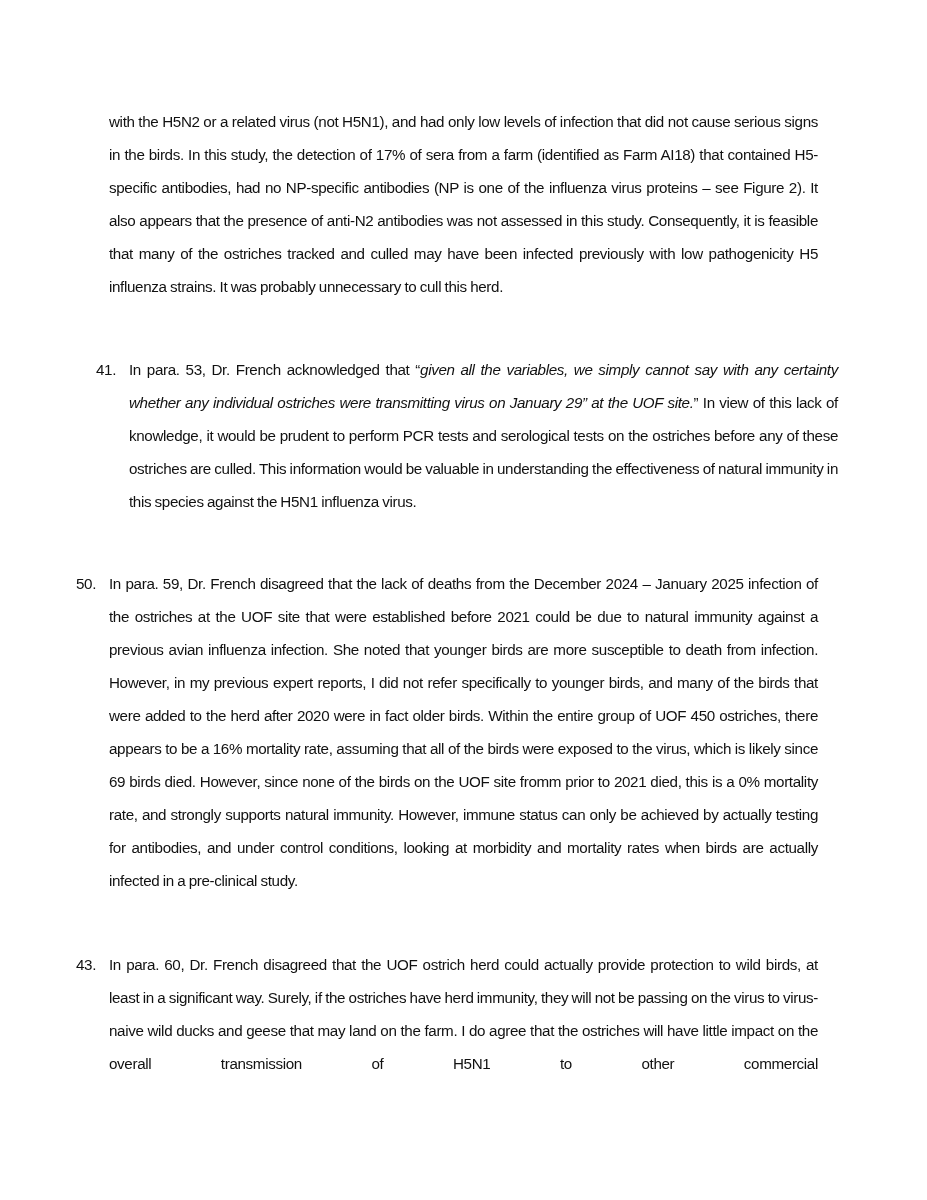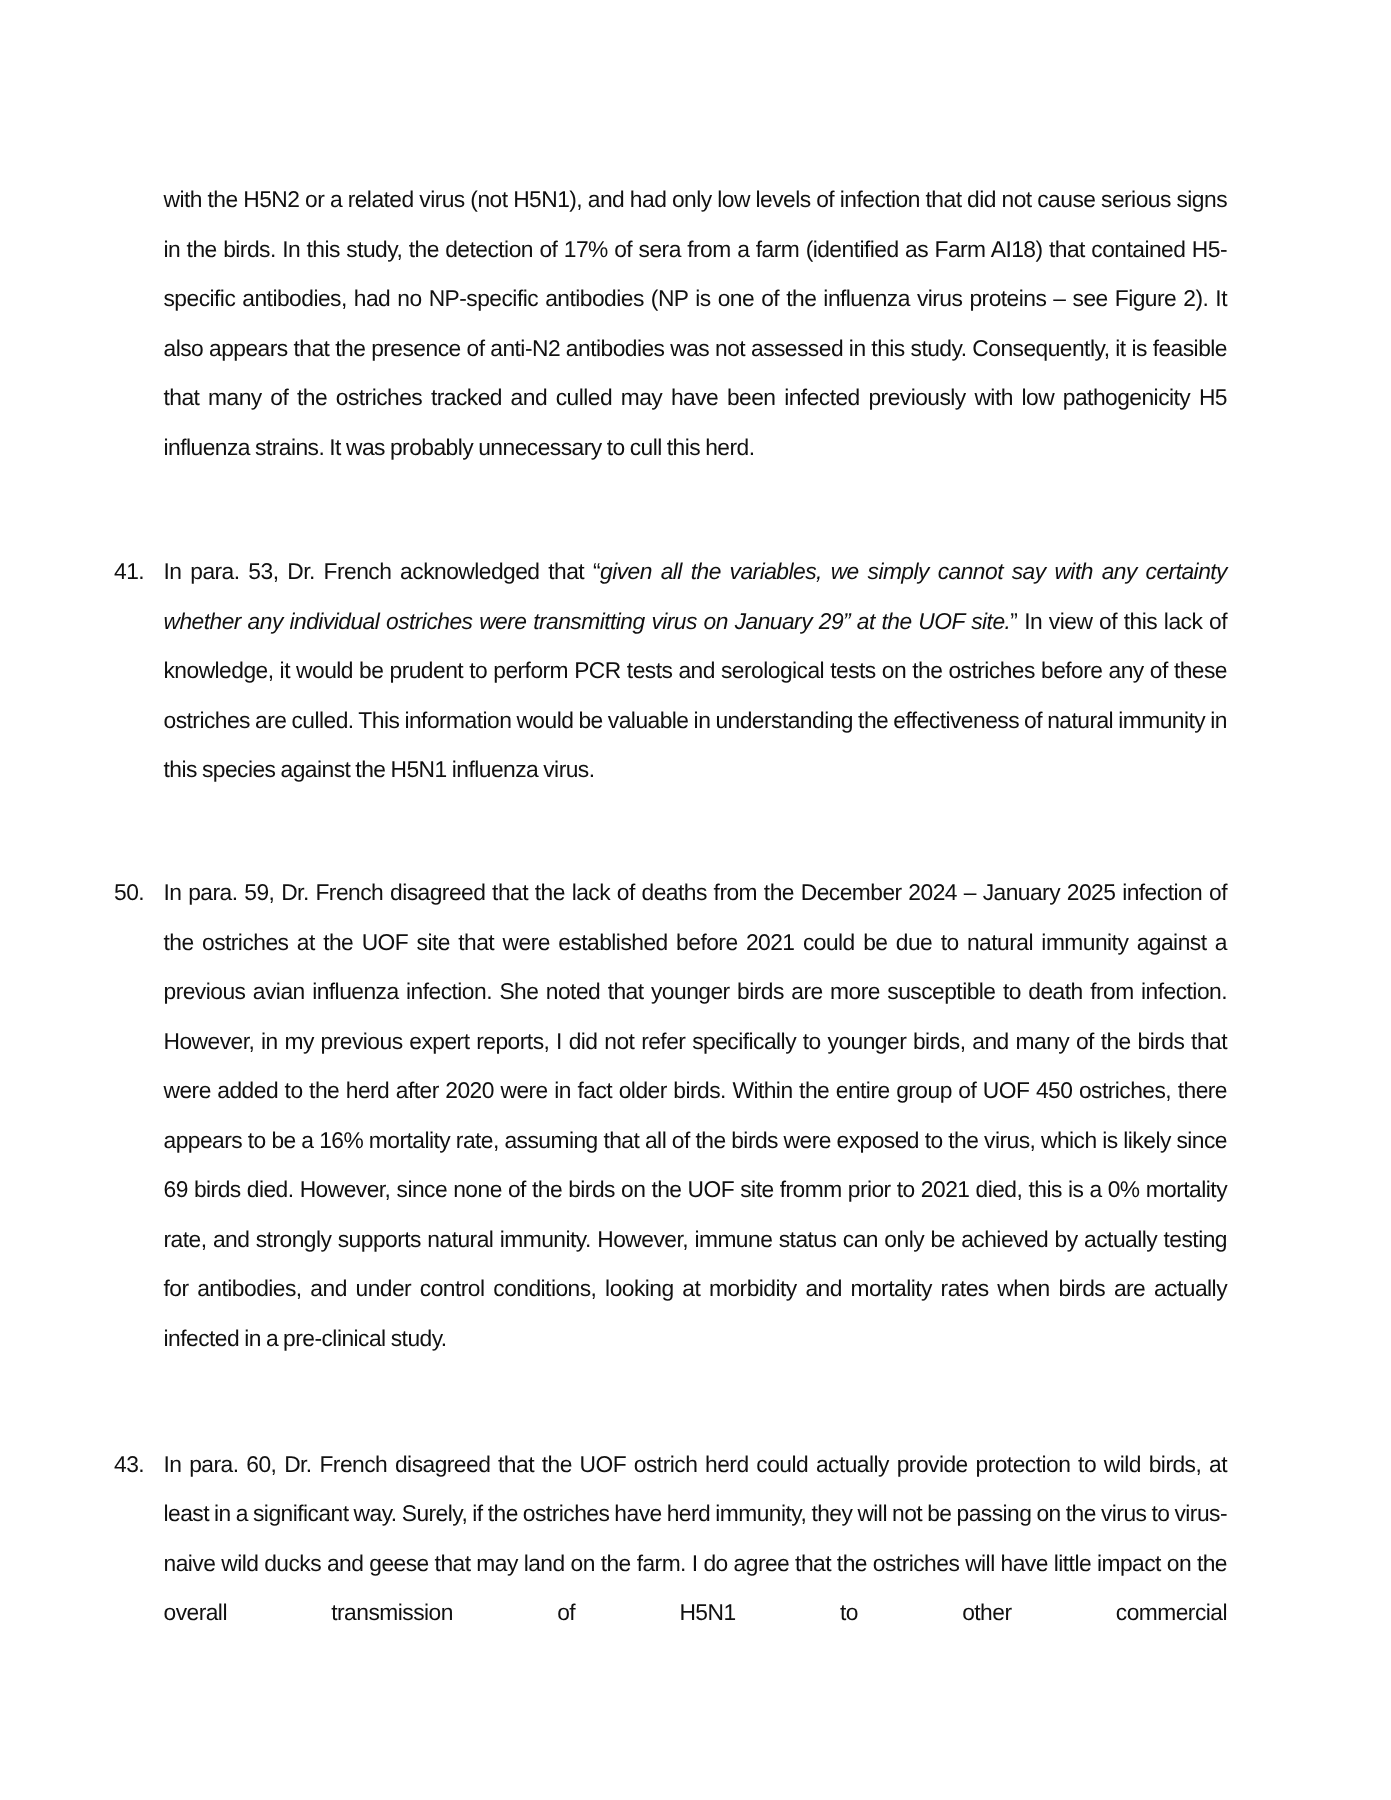--- a/index.html
+++ b/index.html
@@ -11,21 +11,21 @@
       width: 927px;
       height: 1200px;
       position: relative;
       overflow: hidden;
       font-family: "Liberation Sans", "DejaVu Sans", sans-serif;
       color: #111111;
     }
     .page {
       position: absolute;
       left: 0;
-      top: 12px;
+      top: 0;
       width: 927px;
       height: 968px;
       text-decoration: underline;
     }
     .block {
       position: absolute;
       left: 109px;
       width: 709px;
       font-size: 15.2px;
       line-height: 33px;
@@ -67,21 +67,21 @@
   </style>
 </head>
 <body>
 
 <div class="page">
 
   <div class="block" style="top:105px;">
     <span>with the H5N2 or a related virus (not H5N1), and had only low levels of infection that did not cause serious signs in the birds. In this study, the detection of 17% of sera from a farm (identified as Farm AI18) that contained H5-specific antibodies, had no NP-specific antibodies (NP is one of the influenza virus proteins – see Figure 2). It also appears that the presence of anti-N2 antibodies was not assessed in this study. Consequently, it is feasible that many of the ostriches tracked and culled may have been infected previously with low pathogenicity H5 influenza strains. It was probably unnecessary to cull this herd.</span>
   </div>
 
-  <div class="para" style="top:353px;">
+  <div class="para" style="top:353px;margin-left:20px;">
     <span class="num">41.</span>
     <div class="text"><span>In para. 53, Dr. French acknowledged that “</span><em>given all the variables, we simply cannot say with any certainty whether any individual ostriches were transmitting virus on January 29” at the UOF site.</em><span>” In view of this lack of knowledge, it would be prudent to perform PCR tests and serological tests on the ostriches before any of these ostriches are culled. This information would be valuable in understanding the effectiveness of natural immunity in this species against the H5N1 influenza virus.</span></div>
   </div>
 
   <div class="para" style="top:567px;">
     <span class="num">50.</span>
     <div class="text">In para. 59, Dr. French disagreed that the lack of deaths from the December 2024 – January 2025 infection of the ostriches at the UOF site that were established before 2021 could be due to natural immunity against a previous avian influenza infection. She noted that younger birds are more susceptible to death from infection. However, in my previous expert reports, I did not refer specifically to younger birds, and many of the birds that were added to the herd after 2020 were in fact older birds. Within the entire group of UOF 450 ostriches, there appears to be a 16% mortality rate, assuming that all of the birds were exposed to the virus, which is likely since 69 birds died. However, since none of the birds on the UOF site fromm prior to 2021 died, this is a 0% mortality rate, and strongly supports natural immunity. However, immune status can only be achieved by actually testing for antibodies, and under control conditions, looking at morbidity and mortality rates when birds are actually infected in a pre-clinical study.</div>
   </div>
 
   <div class="para" style="top:948px;">

